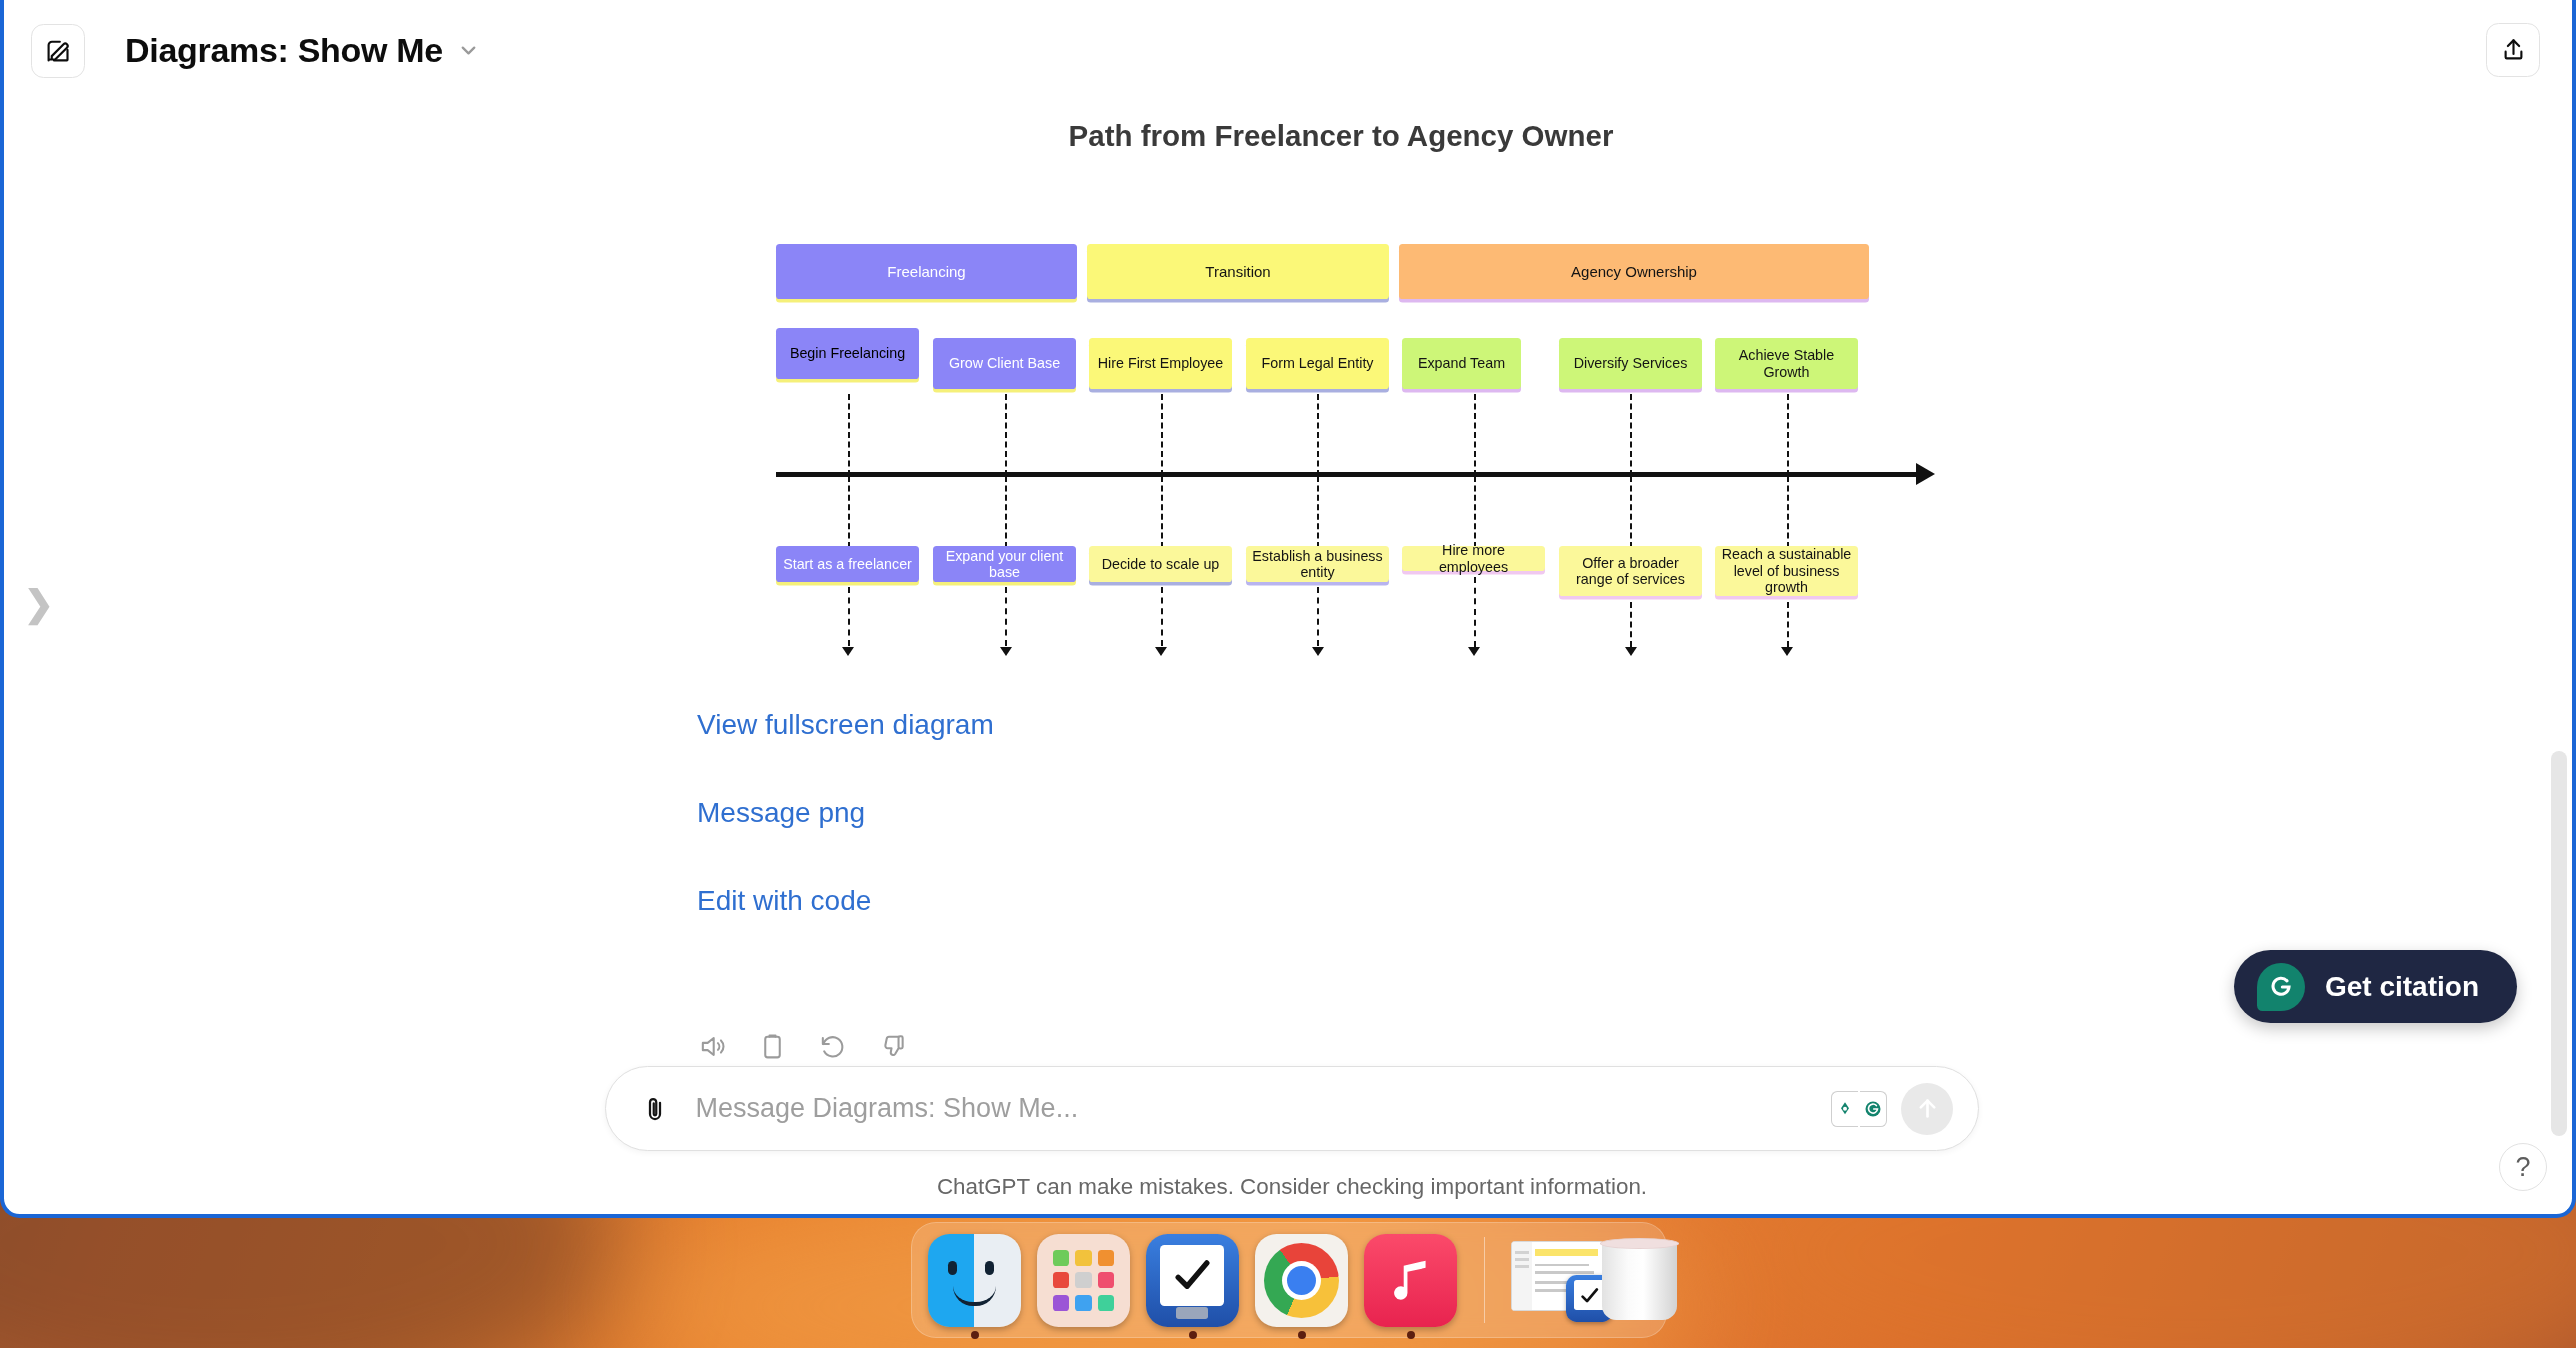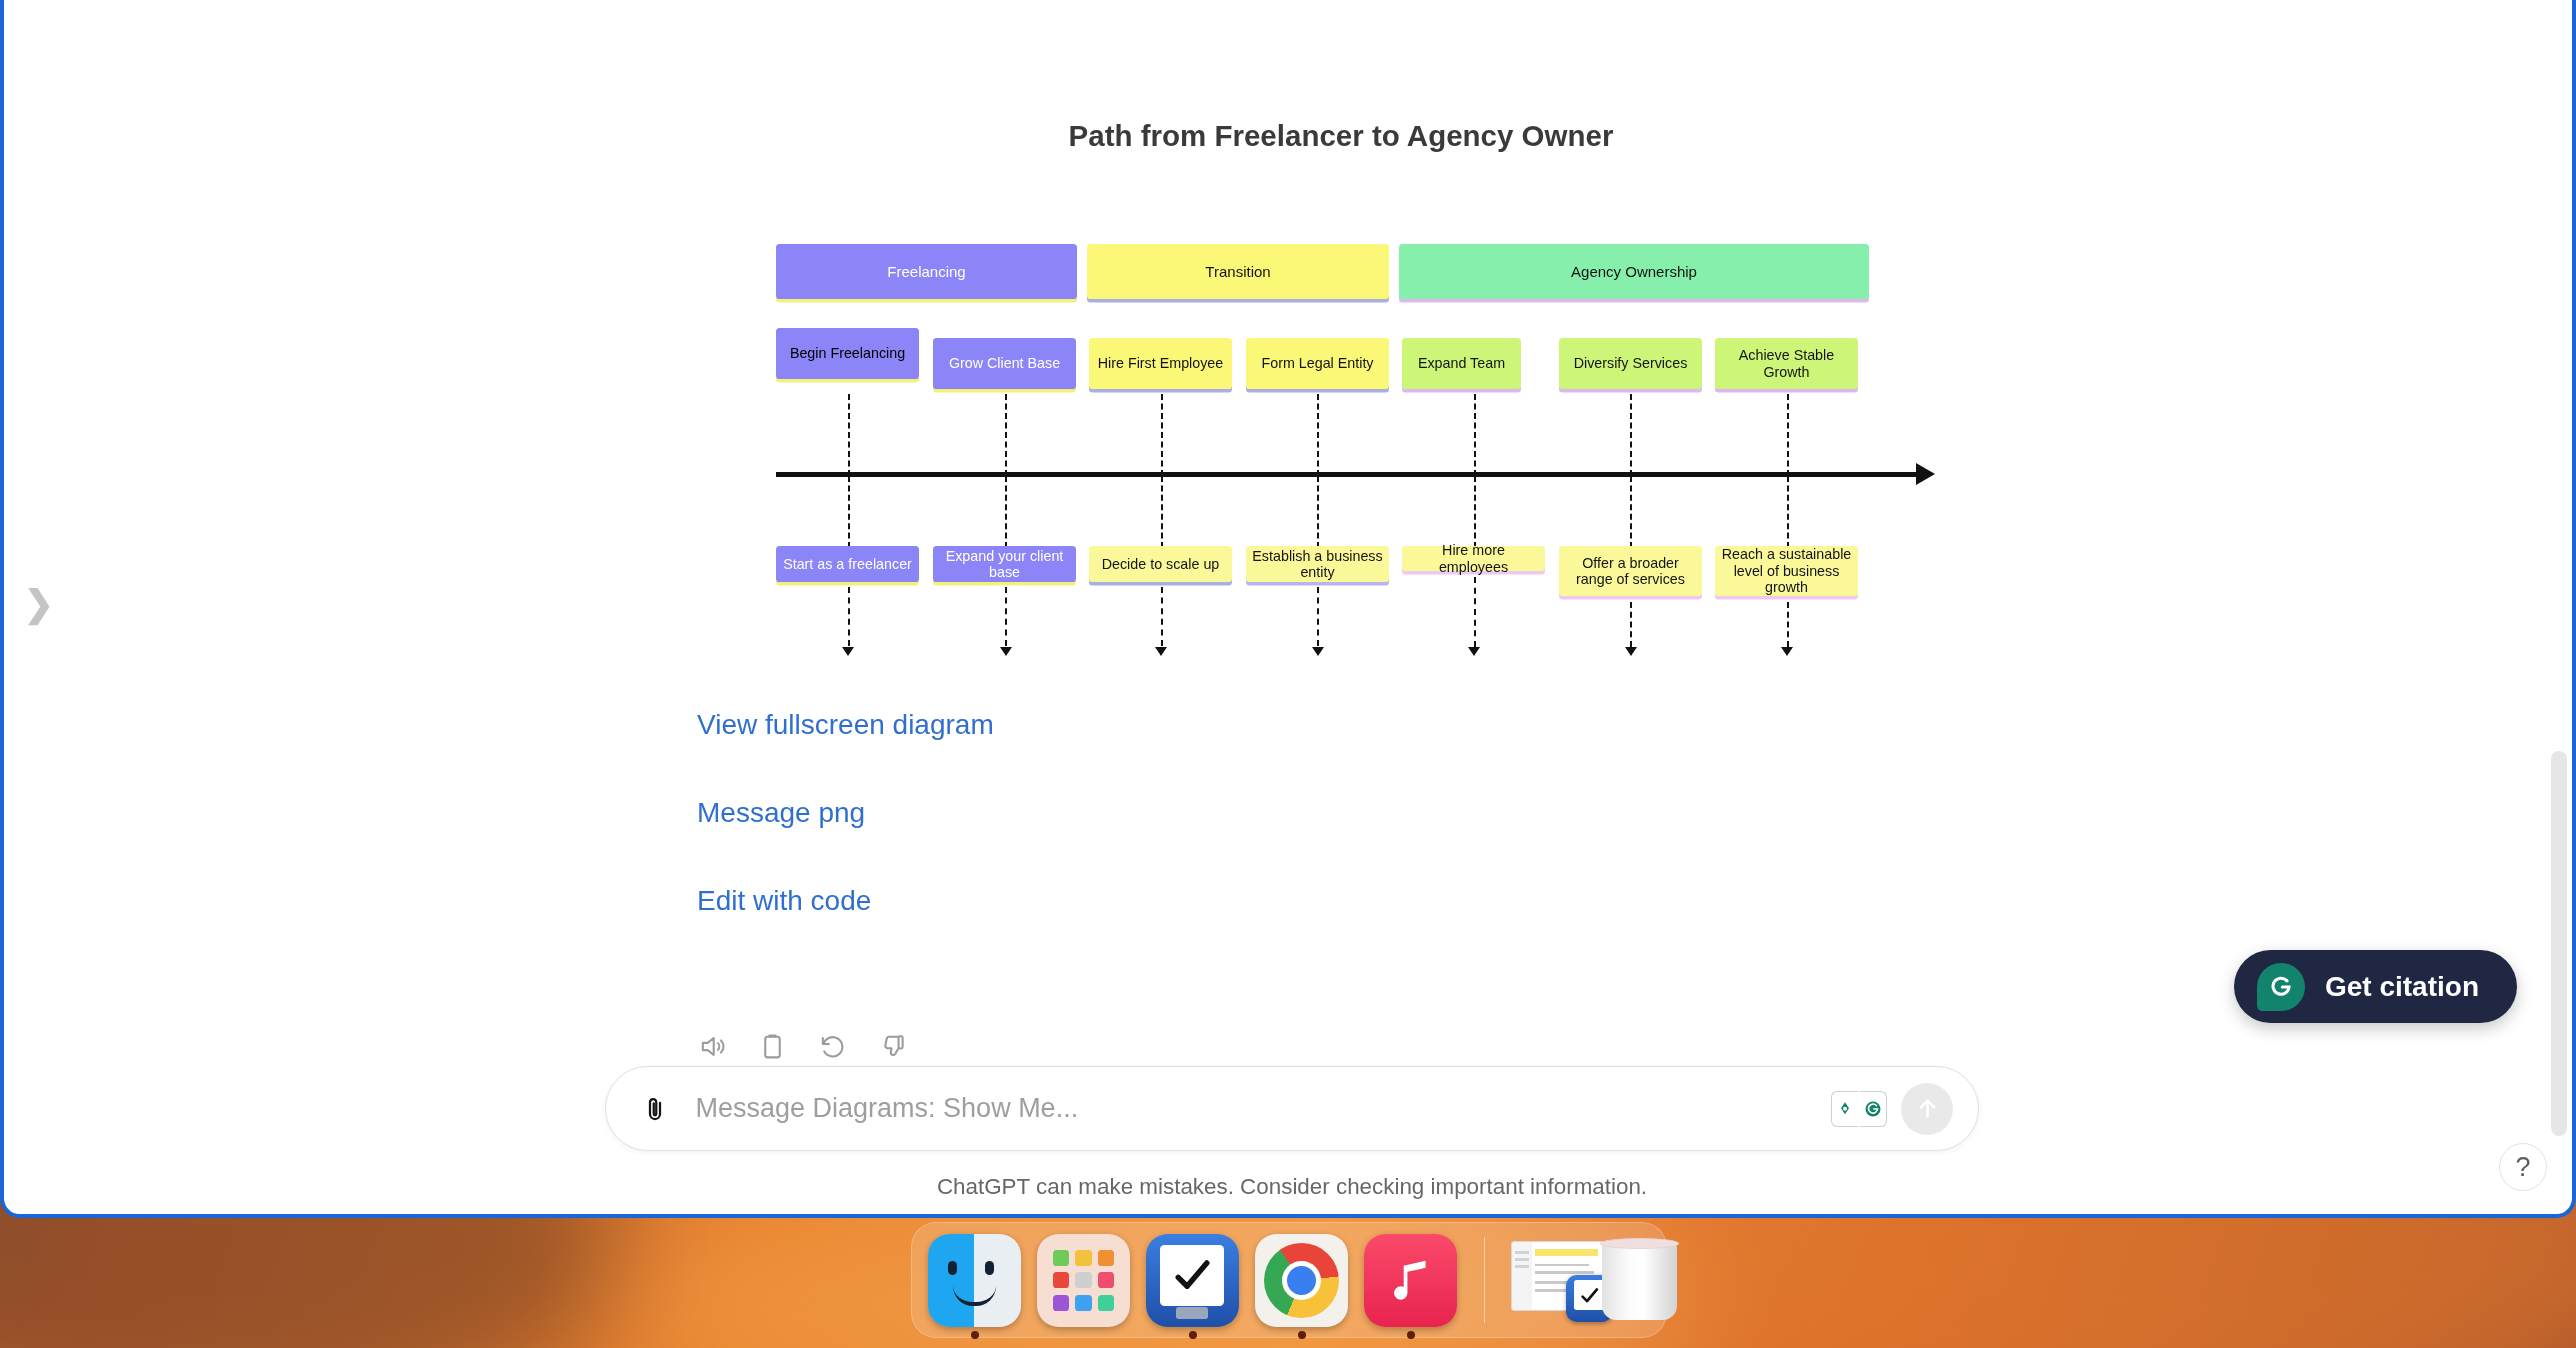--- a/index.html
+++ b/index.html
@@ -169,38 +169,60 @@
 </style>
 </head>
 <body>
 
 <div class="wall-blob" style="left:-179px;top:1055px;width:805px;height:376px;background:#6b3a22;"></div>
 <div class="wall-blob" style="left:1699px;top:1073px;width:984px;height:358px;background:#e07a2c;"></div>
 <div class="wall-blob" style="left:626px;top:1190px;width:1073px;height:233px;background:#f2a04a;"></div>
 
 <div class="window">
 
+  <div class="topbar">
+    <div class="icon-btn new-chat-btn">
+      <svg width="27" height="27" viewBox="0 0 24 24" fill="none" stroke="#0d0d0d" stroke-width="1.9" stroke-linecap="round" stroke-linejoin="round">
+        <path d="M4 20h5l10.5-10.5a2.1 2.1 0 0 0-3-3L6 17v3z"></path>
+        <path d="M3.2 20.8V7.2A3 3 0 0 1 6.2 4.2h7"></path>
+        <path d="M20 11.5v8.8a.5.5 0 0 1-.5.5H8"></path>
+      </svg>
+    </div>
+    <div class="gpt-title">Diagrams: Show Me</div>
+    <div class="chev">
+      <svg width="23" height="23" viewBox="0 0 24 24" fill="none" stroke="#9a9a9a" stroke-width="2.4" stroke-linecap="round" stroke-linejoin="round">
+        <polyline points="6 9 12 15 18 9"></polyline>
+      </svg>
+    </div>
+    <div class="icon-btn share-btn">
+      <svg width="27" height="27" viewBox="0 0 24 24" fill="none" stroke="#0d0d0d" stroke-width="1.9" stroke-linecap="round" stroke-linejoin="round">
+        <path d="M12 15V3"></path>
+          <polyline points="7 8 12 3 17 8"></polyline>
+        <path d="M5 13v5a1 1 0 0 0 1 1h12a1 1 0 0 0 1-1v-5"></path>
+      </svg>
+    </div>
+  </div>
 
   <div class="sidebar-handle">❯</div>
 
   <div class="convo">
 
     <div class="diagram-wrap">
       <div class="diagram-title">Path from Freelancer to Agency Owner</div>
 
       <div class="dgm">
 
         <div id="bands">
             <div class="band" style="left: 0px; width: 301px; top: 0px; background: rgb(139, 133, 247); color: rgb(255, 255, 255); box-shadow: rgb(245, 240, 122) 0px 3.6px 0px 0px;">
               <span>Freelancing</span>
             </div>
             <div class="band" style="left: 311px; width: 302px; top: 0px; background: rgb(251, 248, 120); color: rgb(20, 20, 20); box-shadow: rgb(169, 175, 224) 0px 3.6px 0px 0px;">
               <span>Transition</span>
             </div>
-            <div class="band" style="left: 623px; width: 470px; top: 0px; background: #86efac; color: rgb(20, 20, 20); box-shadow: rgb(221, 184, 240) 0px 3.6px 0px 0px;">
+            <div class="band" style="left: 623px; width: 470px; top: 0px; background: #fdba74; color: rgb(20, 20, 20); box-shadow: rgb(221, 184, 240) 0px 3.6px 0px 0px;">
               <span>Agency Ownership</span>
             </div>
           </div>
 
         <div id="miles">
             <div class="mbox" style="left: 0px; width: 143px; top: 84px; min-height: 51px; height: 51px; background: rgb(139, 133, 247); color: #000000; box-shadow: rgb(245, 240, 122) 0px 3.6px 0px 0px;">
               <span>Begin Freelancing</span>
             </div>
             <div class="mbox" style="left: 157px; width: 143px; top: 94px; min-height: 51px; height: 51px; background: rgb(139, 133, 247); color: rgb(255, 255, 255); box-shadow: rgb(245, 240, 122) 0px 3.6px 0px 0px;">
               <span>Grow Client Base</span>

